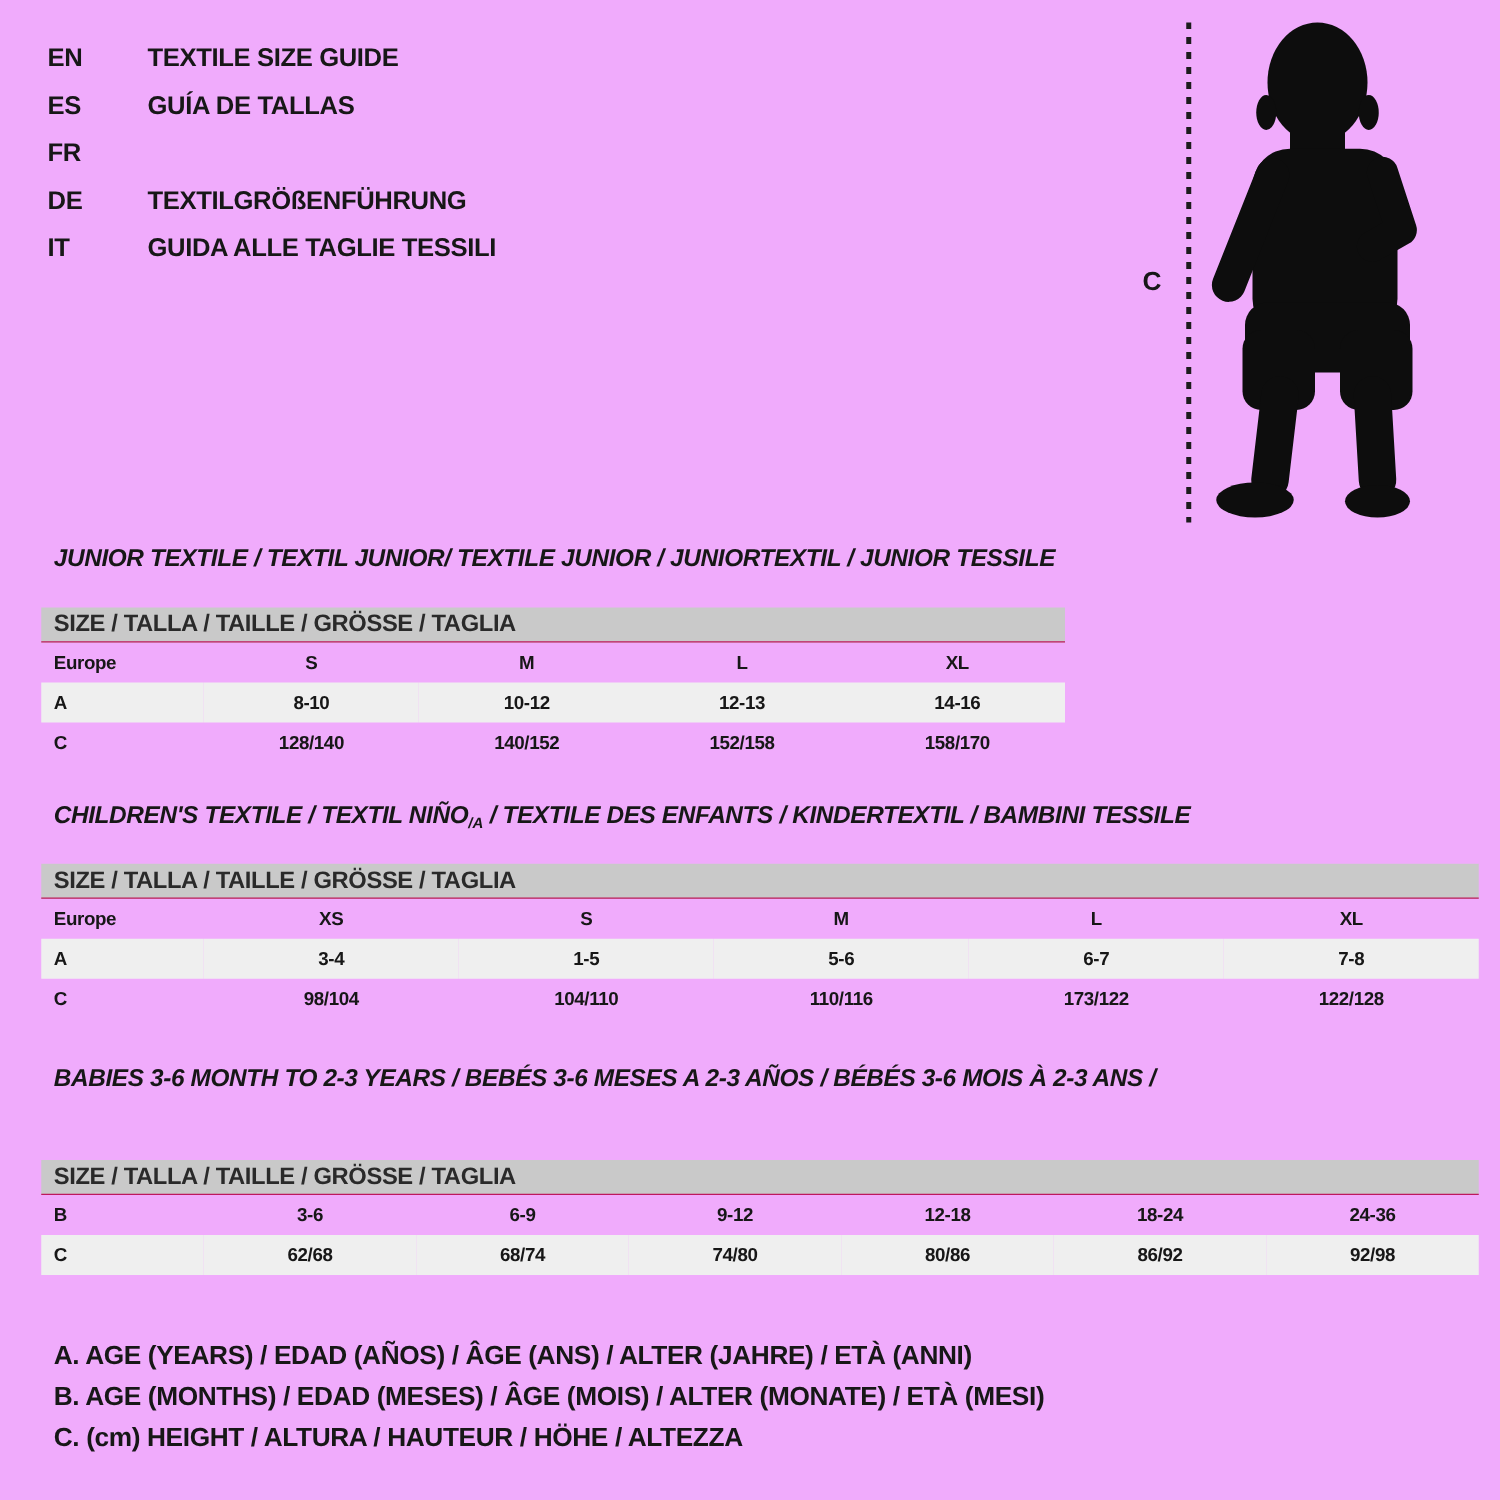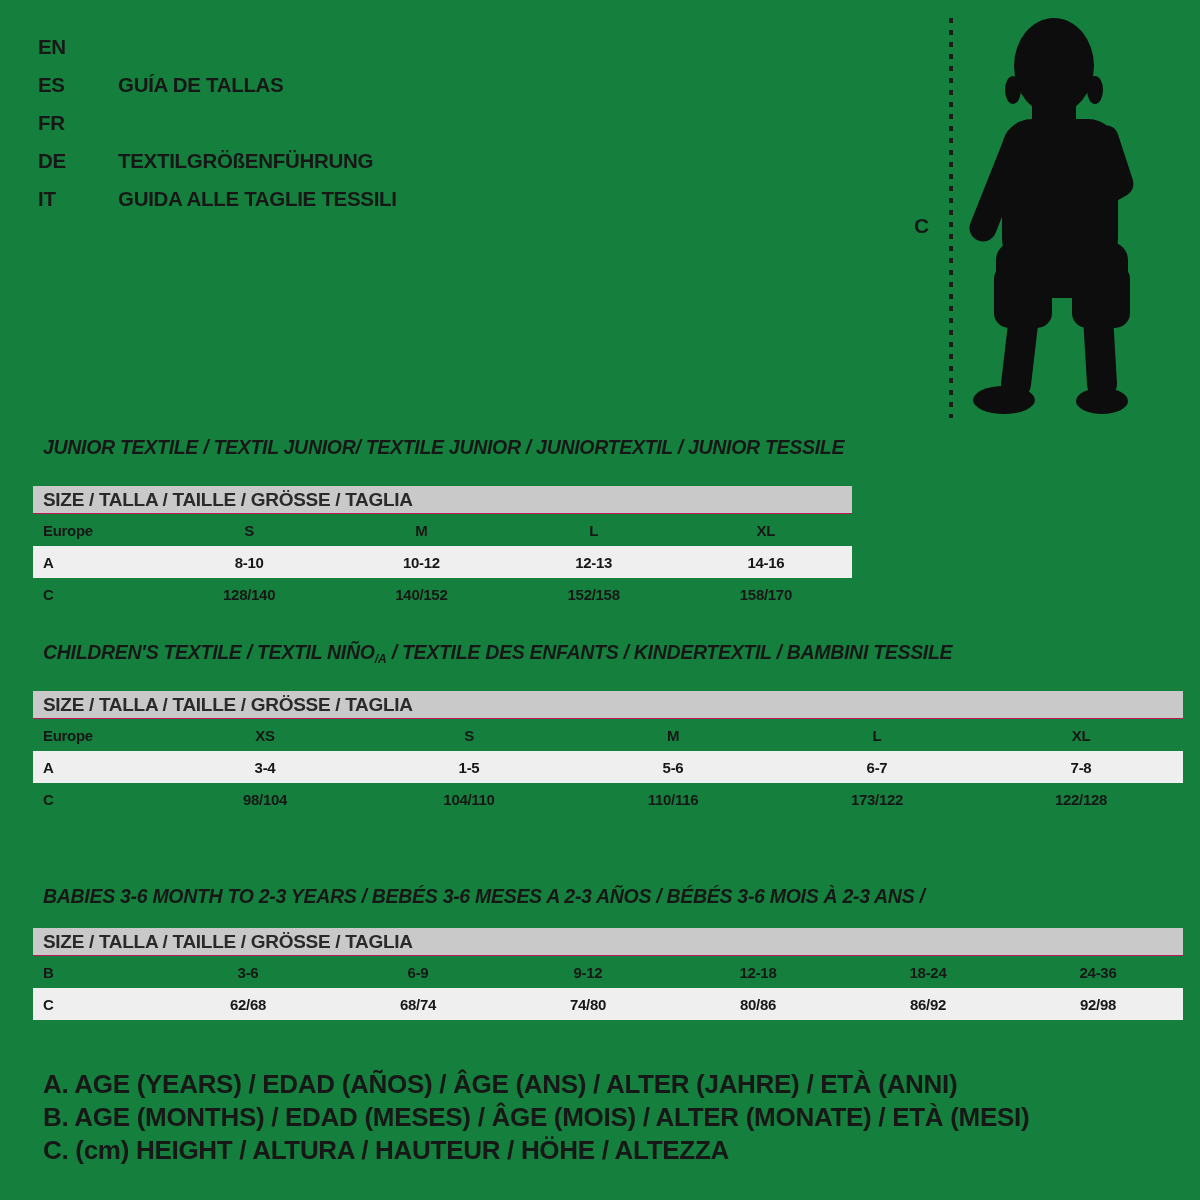--- a/index.html
+++ b/index.html
@@ -1,20 +1,20 @@
 <!DOCTYPE html>
 <html><head>
 <meta charset="utf-8">
 <style>
   html, body { margin: 0; padding: 0; background: #ffffff; }
   .canvas {
     position: relative;
     width: 1200px;
     height: 1200px;
-    background: #15803d;
+    background: #f0abfc;
     overflow: hidden;
     font-family: "Liberation Sans", "DejaVu Sans", sans-serif;
     font-weight: 700;
     color: #171717;
     letter-spacing: -0.3px;
   }
 
   
   .lang-header { position: absolute; left: 38px; top: 28px; }
   .lang-row { display: flex; line-height: 38px; font-size: 20.5px; }
@@ -51,30 +51,31 @@
     table-layout: fixed;
     font-size: 15px;
     color: #171717;
   }
   table.size-table td { height: 32px; text-align: center; padding: 0; vertical-align: middle; }
   table.size-table td.rowlabel { text-align: left; padding-left: 10px; }
   table.size-table tr.shaded { background: #efefef; }
 
   
   .legend { position: absolute; left: 43px; top: 1068px; }
-  .legend-line { font-size: 26px; line-height: 33px; white-space: nowrap; }
+  .legend-line { font-size: 21px; line-height: 33px; white-space: nowrap; }
 </style>
 </head>
 <body>
 
 <div class="canvas">
 
   <div class="lang-header">
     <div class="lang-row">
       <span class="lang-code">EN</span>
+      <span class="lang-label">TEXTILE SIZE GUIDE</span>
     </div>
     <div class="lang-row">
       <span class="lang-code">ES</span>
       <span class="lang-label">GUÍA DE TALLAS</span>
     </div>
     <div class="lang-row">
       <span class="lang-code">FR</span>
     </div>
     <div class="lang-row">
       <span class="lang-code">DE</span>
@@ -178,21 +179,21 @@
             <td>98/104</td>
             <td>104/110</td>
             <td>110/116</td>
             <td>173/122</td>
             <td>122/128</td>
           </tr>
         </tbody>
       </table>
   </div>
 
-  <div class="sec-title sec-title-2line" style="top:878px;text-align:center;">
+  <div class="sec-title sec-title-2line" style="top:845px;text-align:center;">
     <div>BABIES 3-6 MONTH TO 2-3 YEARS / BEBÉS 3-6 MESES A 2-3 AÑOS / BÉBÉS 3-6 MOIS À 2-3 ANS /</div>
   </div>
   <div class="size-table-wrap" style="left:33px; top:928px; width:1150px;">
     <div class="size-bar">SIZE / TALLA / TAILLE / GRÖSSE / TAGLIA</div>
     <table class="size-table">
         <colgroup>
           <col style="width: 130px;">
           <col>
           <col>
           <col>

